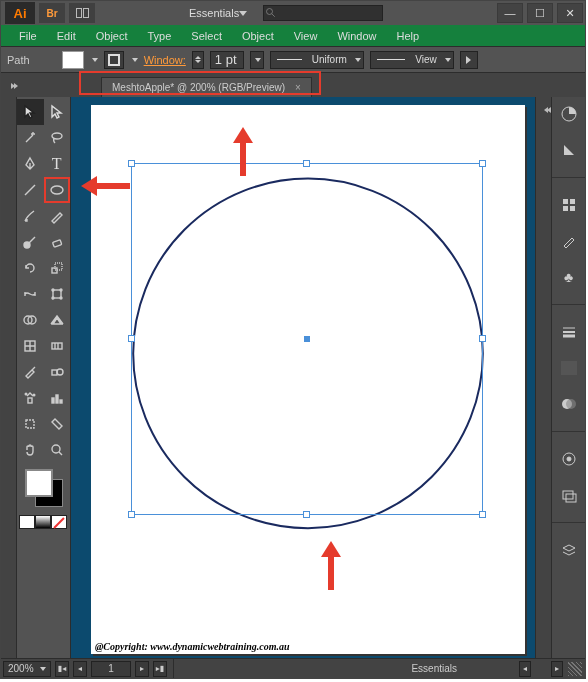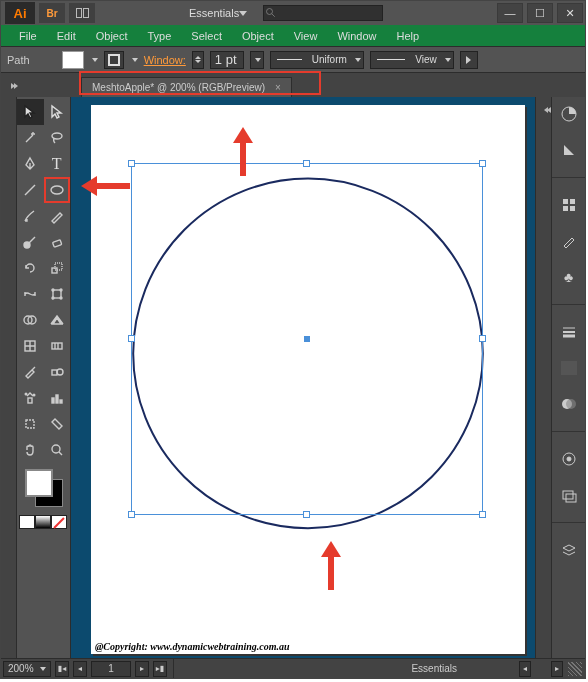--- a/index.html
+++ b/index.html
@@ -26,21 +26,21 @@
   .lbl { color:#ccc; font-size:11px; }
   .swatch { width:22px; height:18px; background:#fff; border:1px solid #999; }
   .dd-tri { width:0; height:0; border-left:3px solid transparent; border-right:3px solid transparent; border-top:4px solid #ccc; margin-left:2px;}
   .sel-box { height:18px; background:#3c3c3c; border:1px solid #222; display:flex; align-items:center; padding:0 2px; }
   .sel-wide { min-width: 94px; justify-content: flex-end; gap:6px; color:#ddd; font-size:10px; }
   .line-sample { flex:1; height:1px; background:#ddd; margin:0 4px; }
   .orange { color:#ff9a3a; }
   .num-field { width: 34px; height:18px; background:#3c3c3c; border:1px solid #222; color:#ddd; font-size:13px; display:flex; align-items:center; padding-left:4px;}
 
   
-  .tab-row { height:24px; background:#434343; display:flex; align-items:flex-end; padding-left: 80px; }
+  .tab-row { height:24px; background:#434343; display:flex; align-items:flex-end; padding-left: 100px; }
   .doc-tab { height:20px; background:#535353; color:#ccc; font-size:10px; display:flex; align-items:center; padding: 0 10px; border:1px solid #2d2d2d; border-bottom:none; position:relative; }
   .doc-tab .x { margin-left:10px; color:#aaa; }
   .tab-callout { position:absolute; left:78px; top:-2px; width:242px; height:24px; border:2px solid #e53b2c; pointer-events:none; z-index:5;}
   .left-dbl-tri { width:14px; height:20px; margin-left:4px; display:flex; align-items:center; justify-content:center; }
   .small-tri { width:0; height:0; border-left:4px solid #bbb; border-top:3px solid transparent; border-bottom:3px solid transparent; }
   .small-tri.r { border-left:none; border-right:4px solid #bbb; }
 
   
   .main { display:flex; height: calc(100% - 24px - 22px - 26px - 24px - 20px); }
   .toolcol { width:16px; background:#434343; border-right:1px solid #2c2c2c;}

